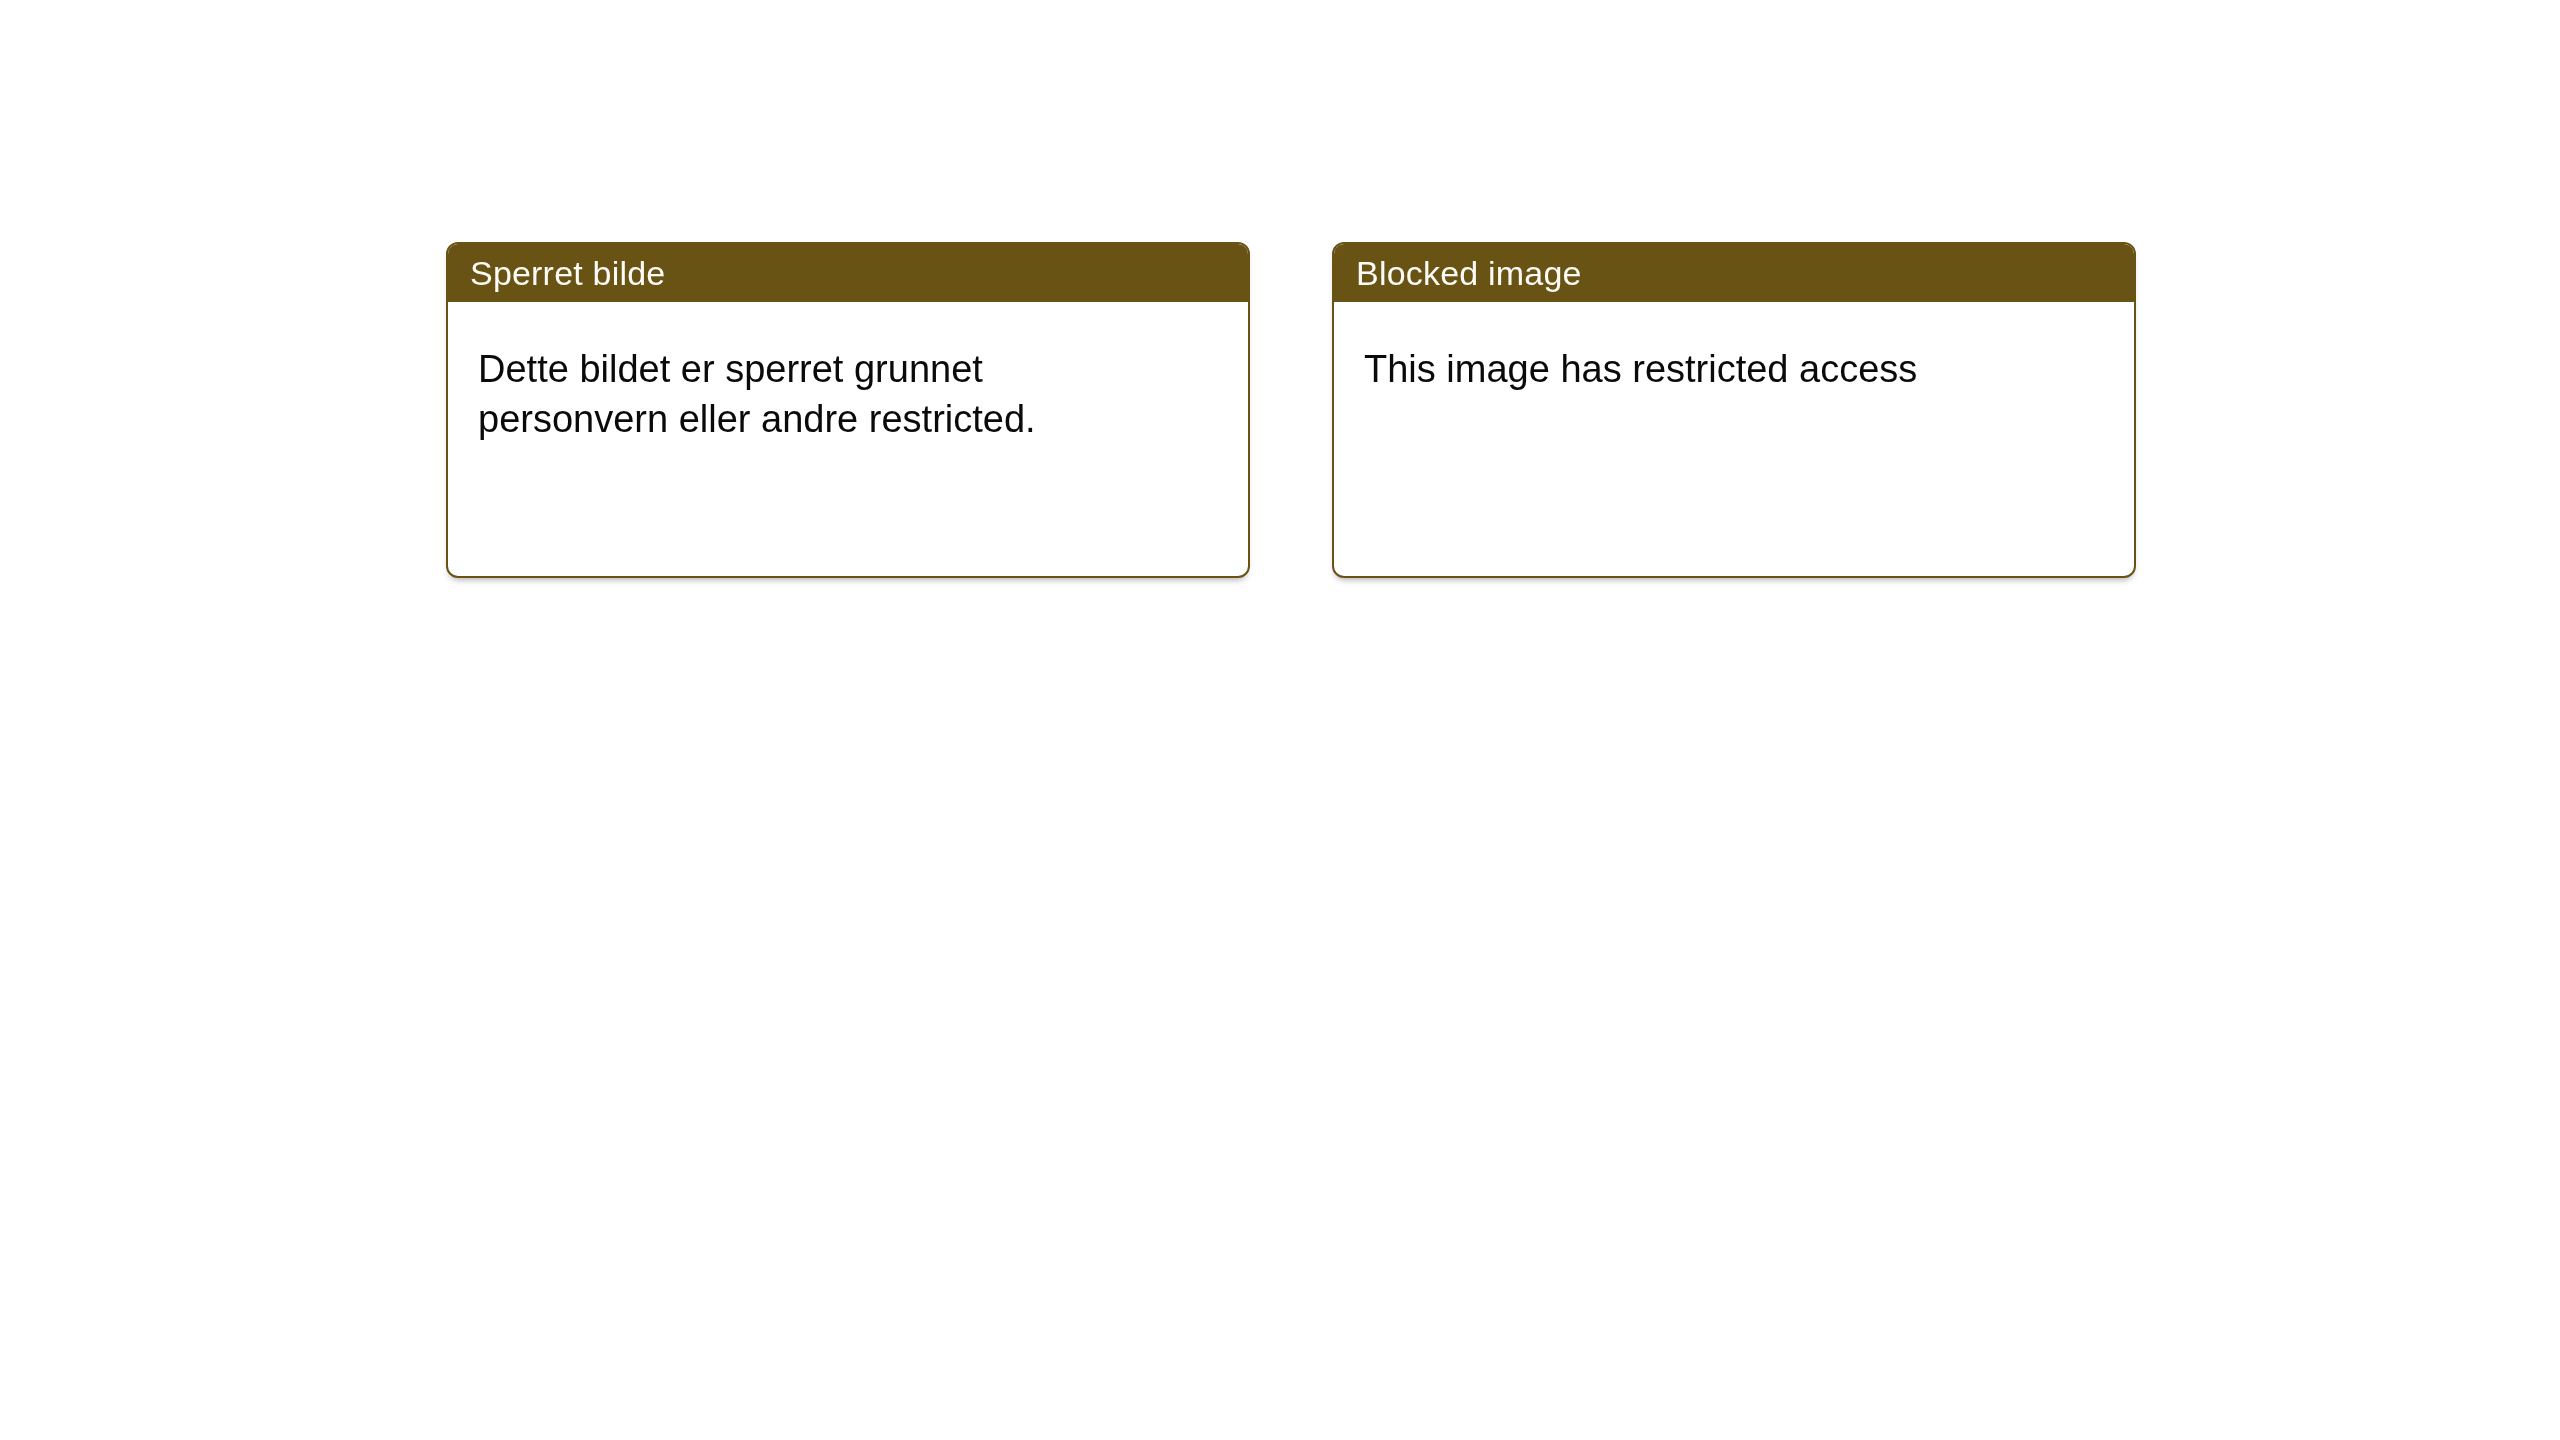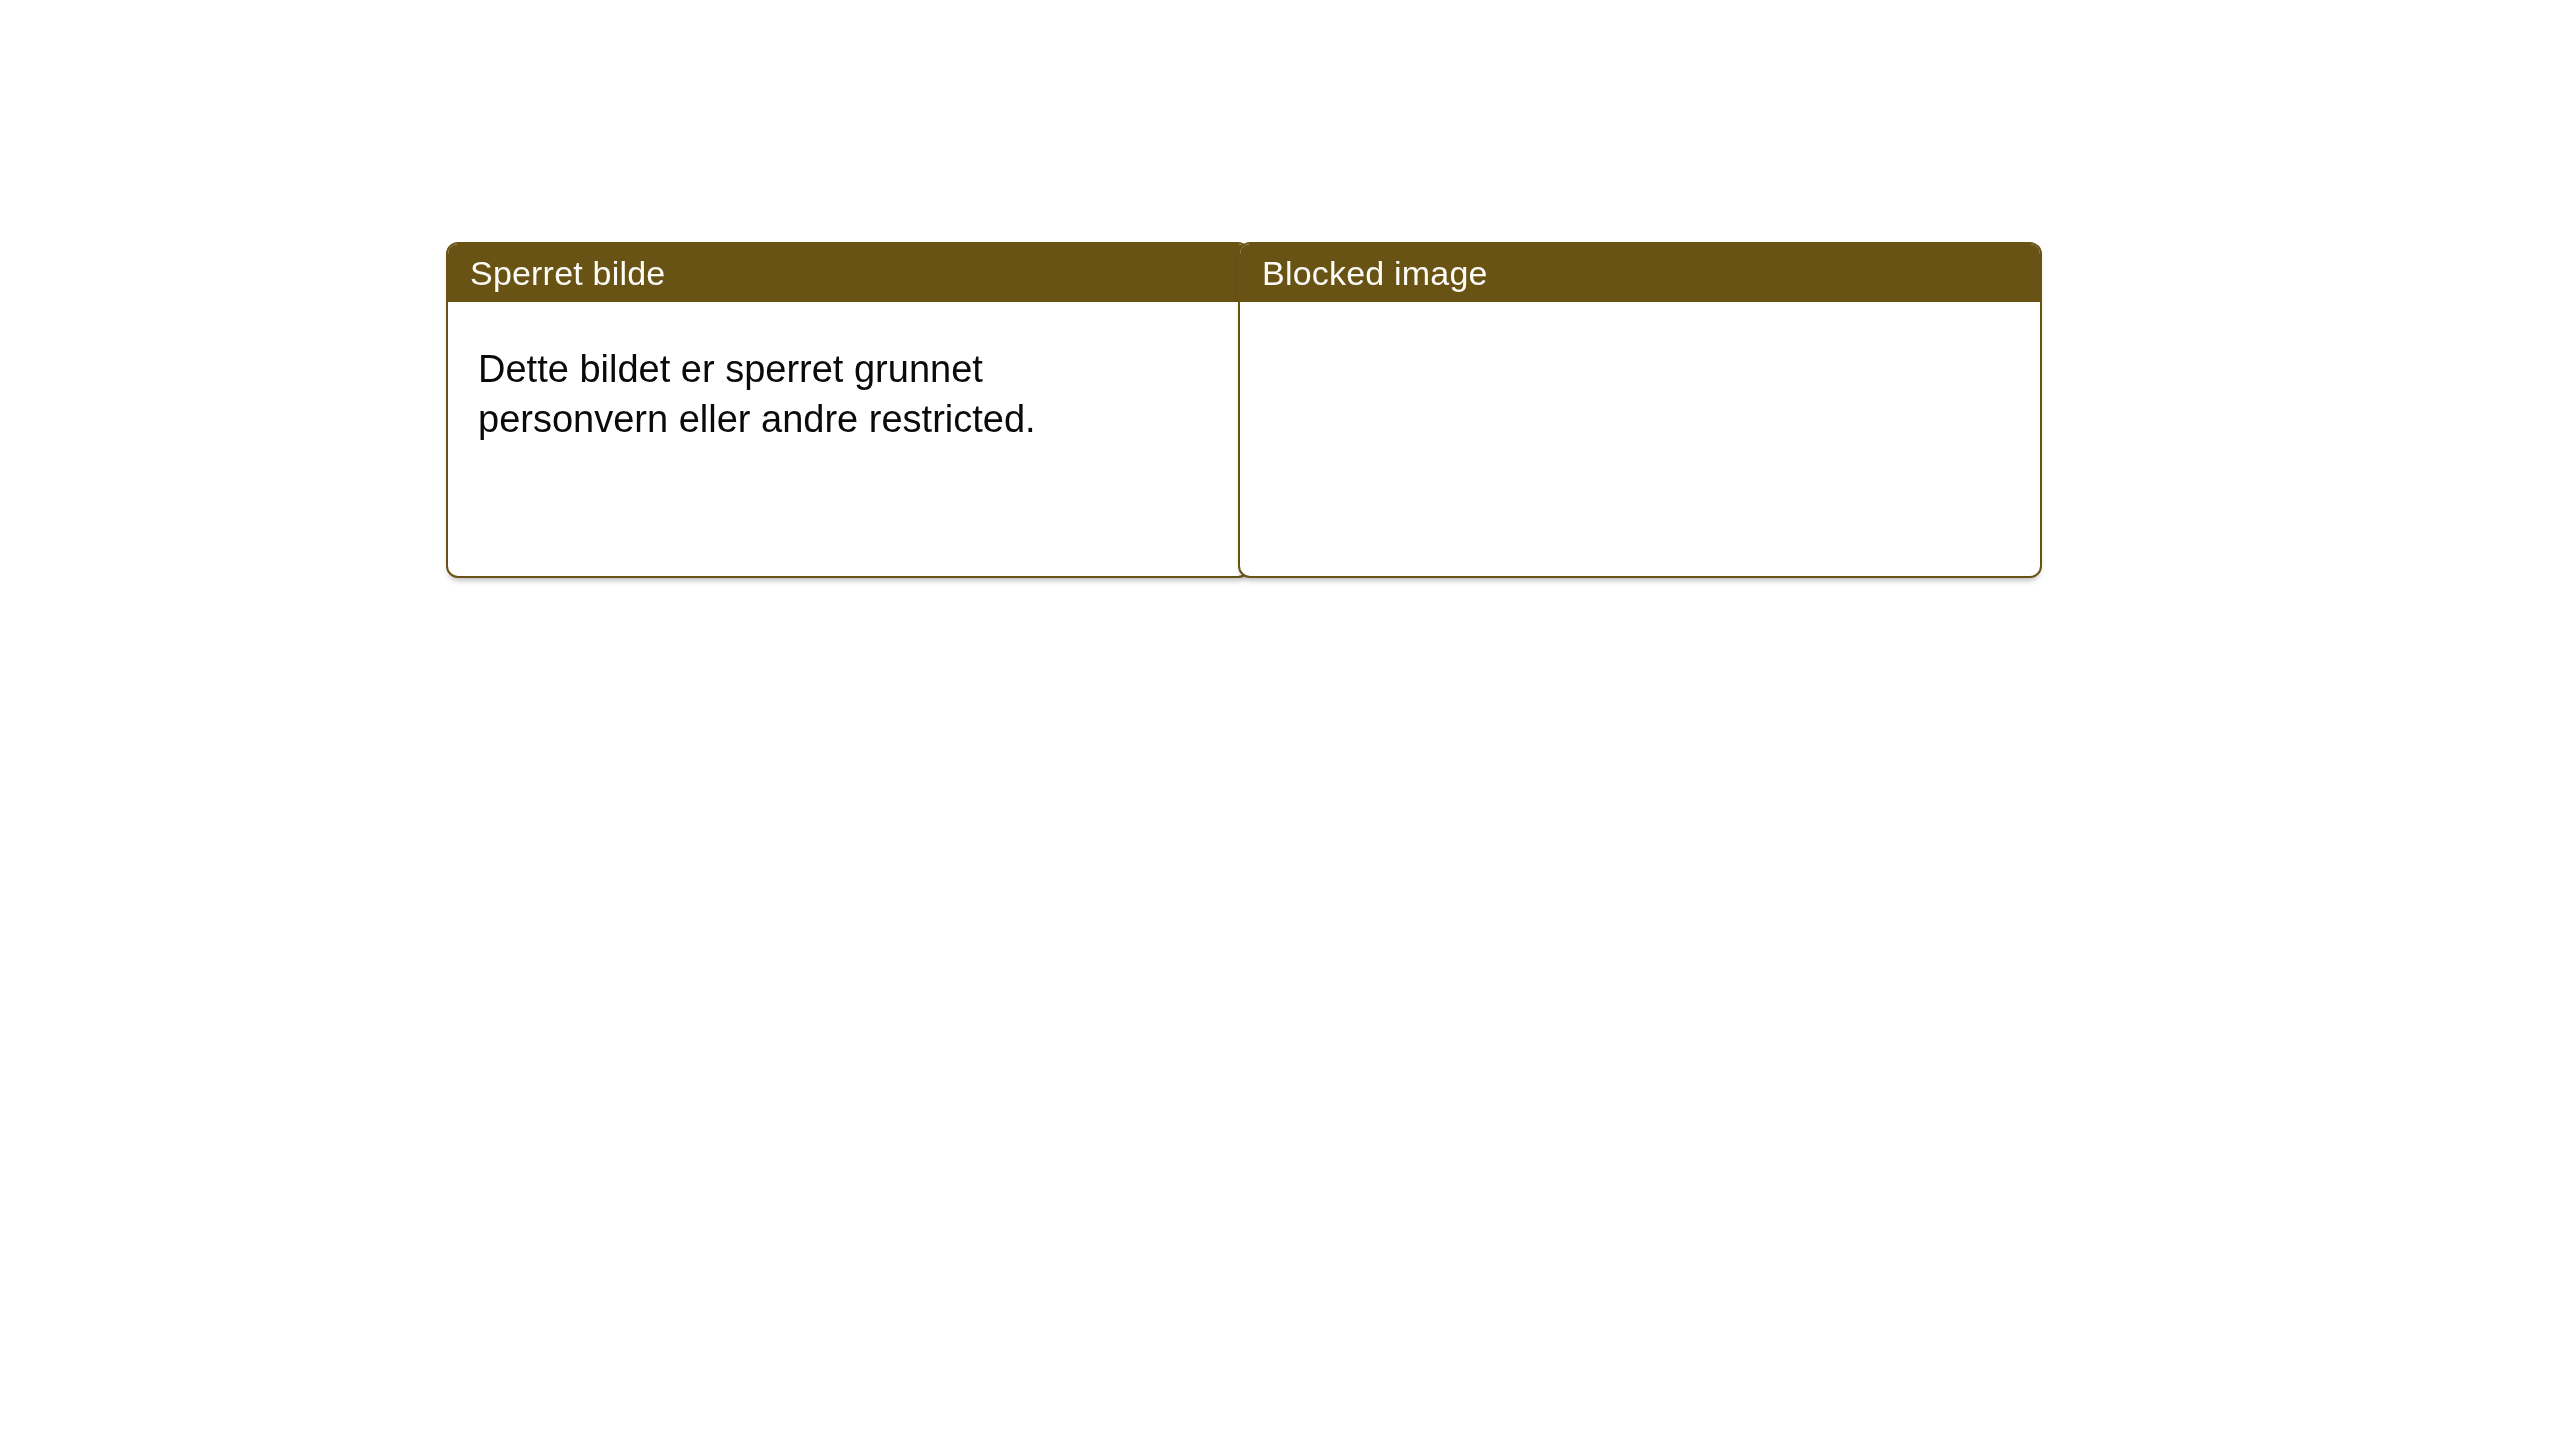--- a/index.html
+++ b/index.html
@@ -21,21 +21,21 @@
     width: 804px;
     height: 336px;
     box-sizing: border-box;
     background: #ffffff;
     border: 2px solid var(--card-border, #685214);
     border-radius: 12px;
     box-shadow: 0 5px 6px -3px rgba(0, 0, 0, 0.30);
     overflow: hidden;
   }
   .card-pos-0 { left: 446px; }
-  .card-pos-1 { left: 1238px; }
+  .card-pos-1 { left: 1332px; }
   .card-header {
     height: 58px;
     background: var(--header-background, #685214);
     color: var(--header-text, #fcfbf6);
     display: flex;
     align-items: center;
     padding: 0 22px;
     border-radius: 9px 9px 0 0;
   }
   .card-title {
@@ -69,16 +69,17 @@
       <span class="body-line">Dette bildet er sperret grunnet</span>
       <span class="body-line">personvern eller andre restricted.</span>
     </div>
   </section>
 
   <section class="notice-card card-pos-1">
     <header class="card-header">
       <span class="card-title">Blocked image</span>
     </header>
     <div class="card-body">
+      <span class="body-line">This image has restricted access</span>
     </div>
   </section>
 
 </div>
 
 </body></html>

